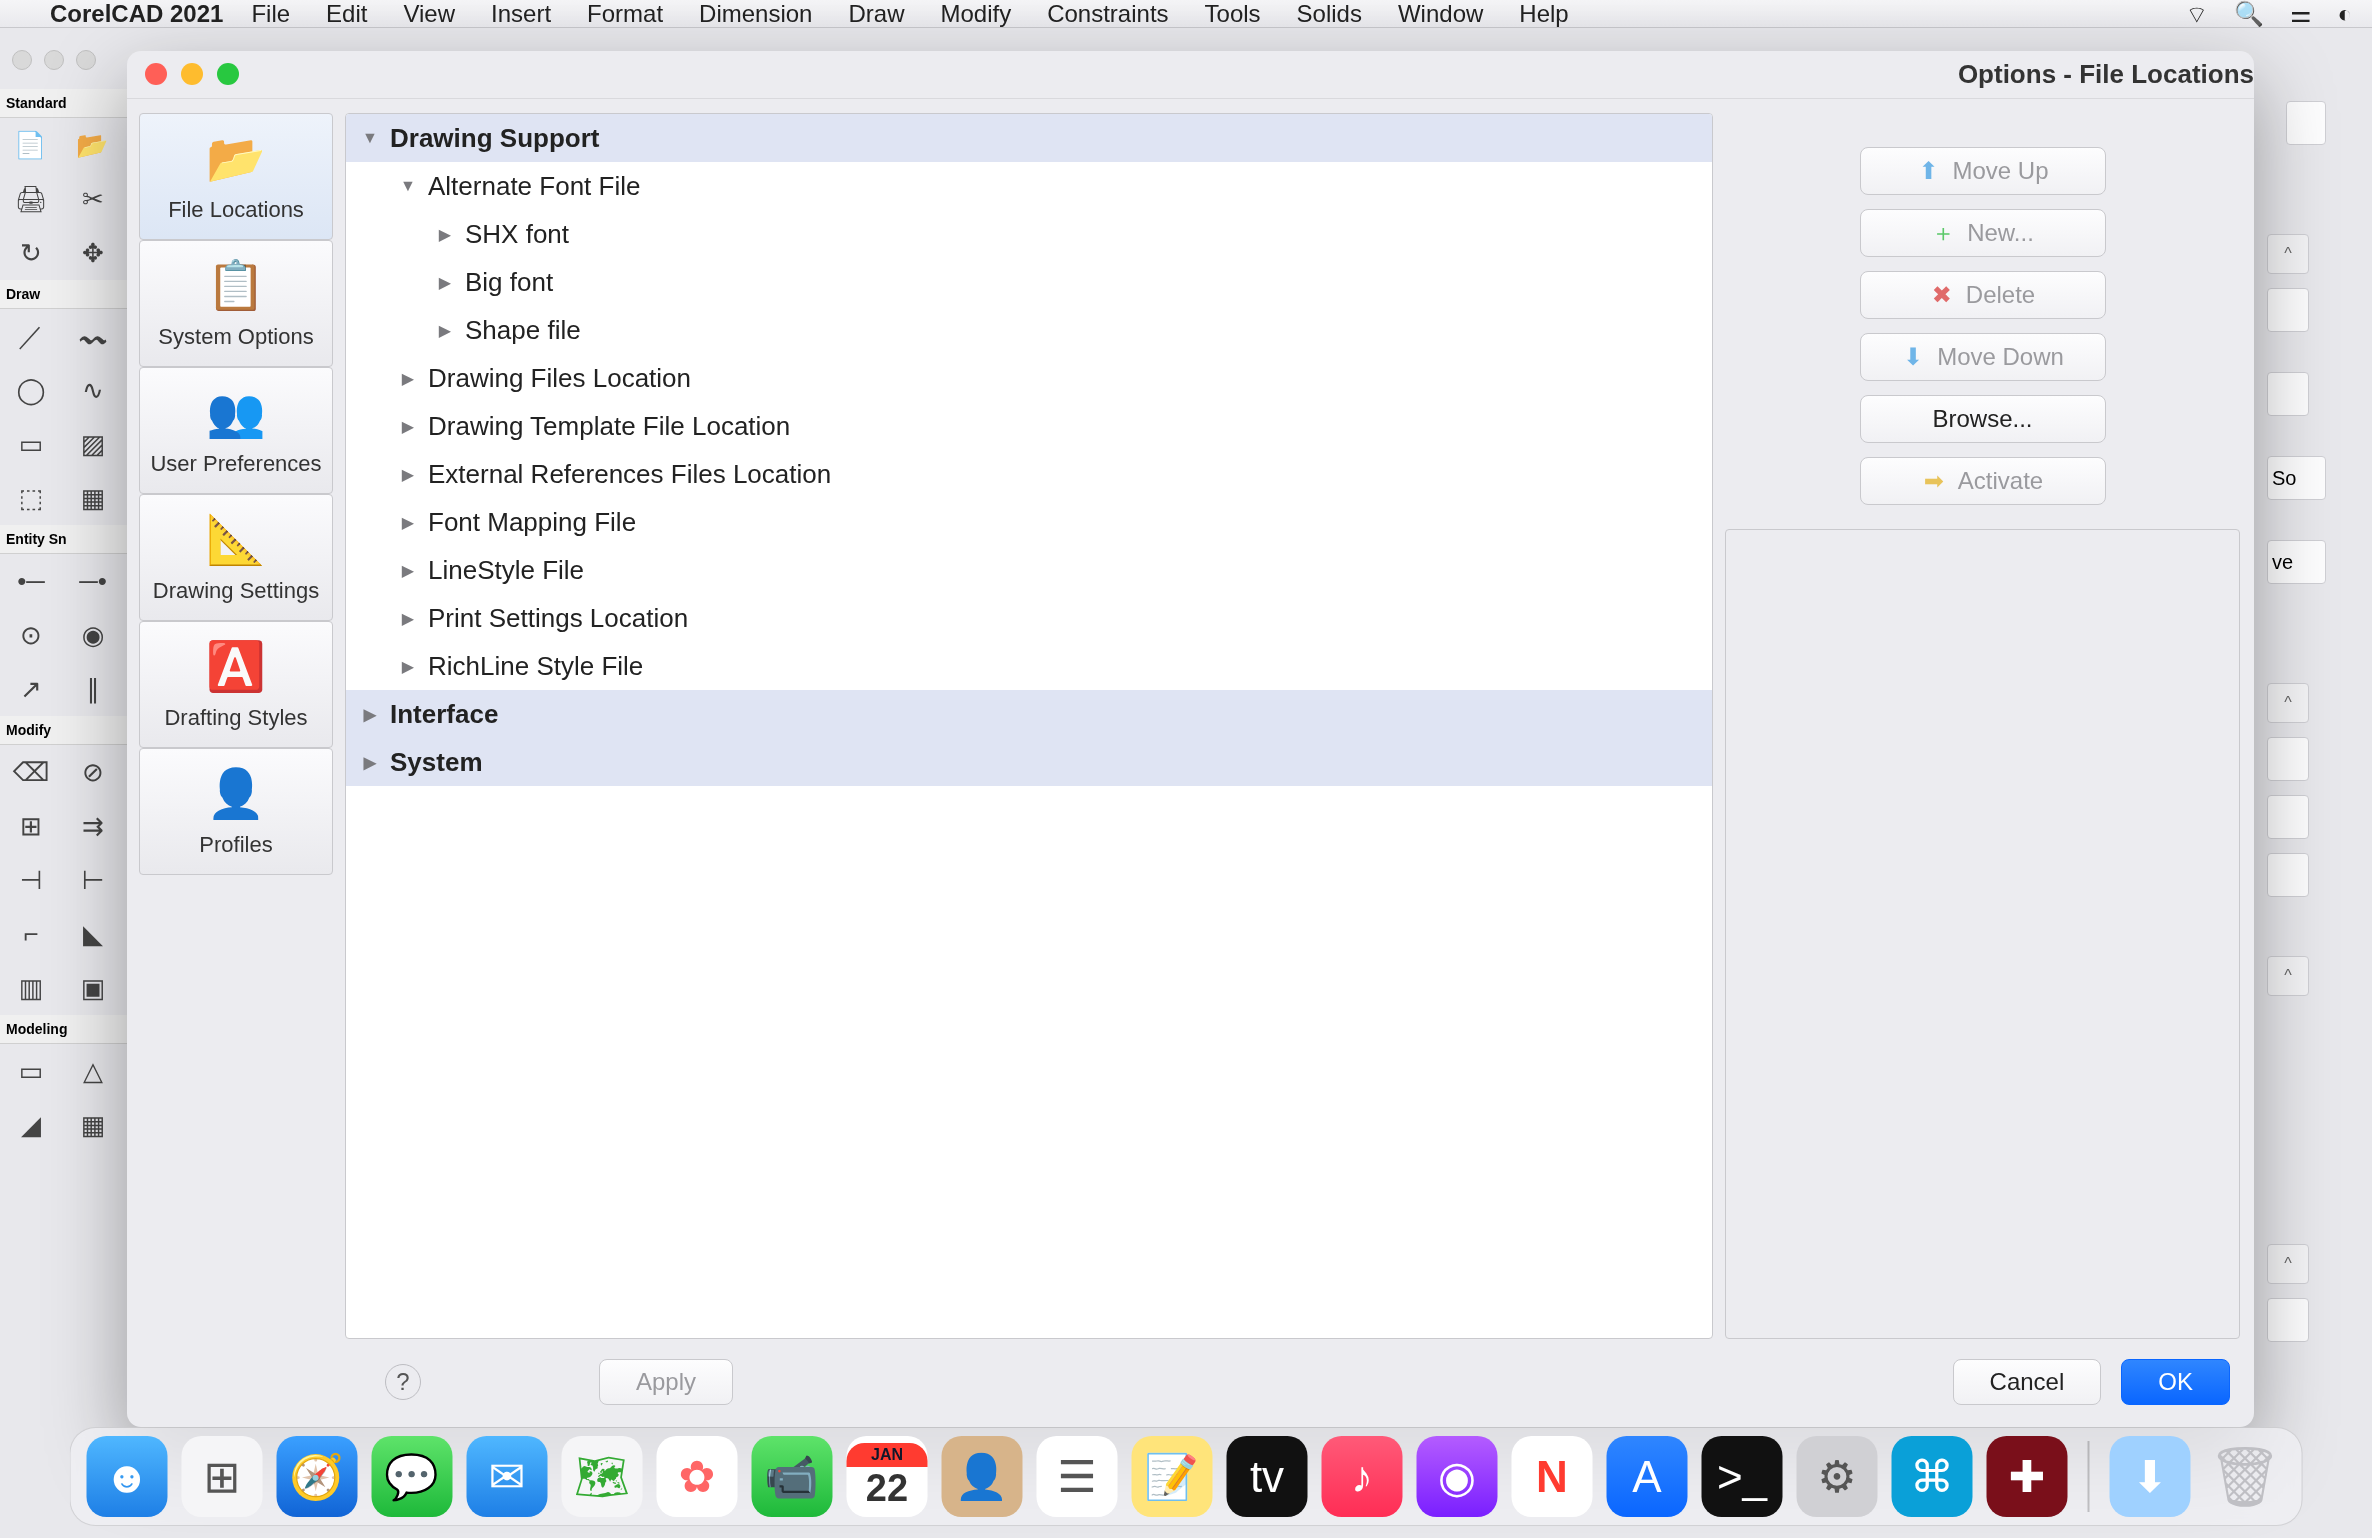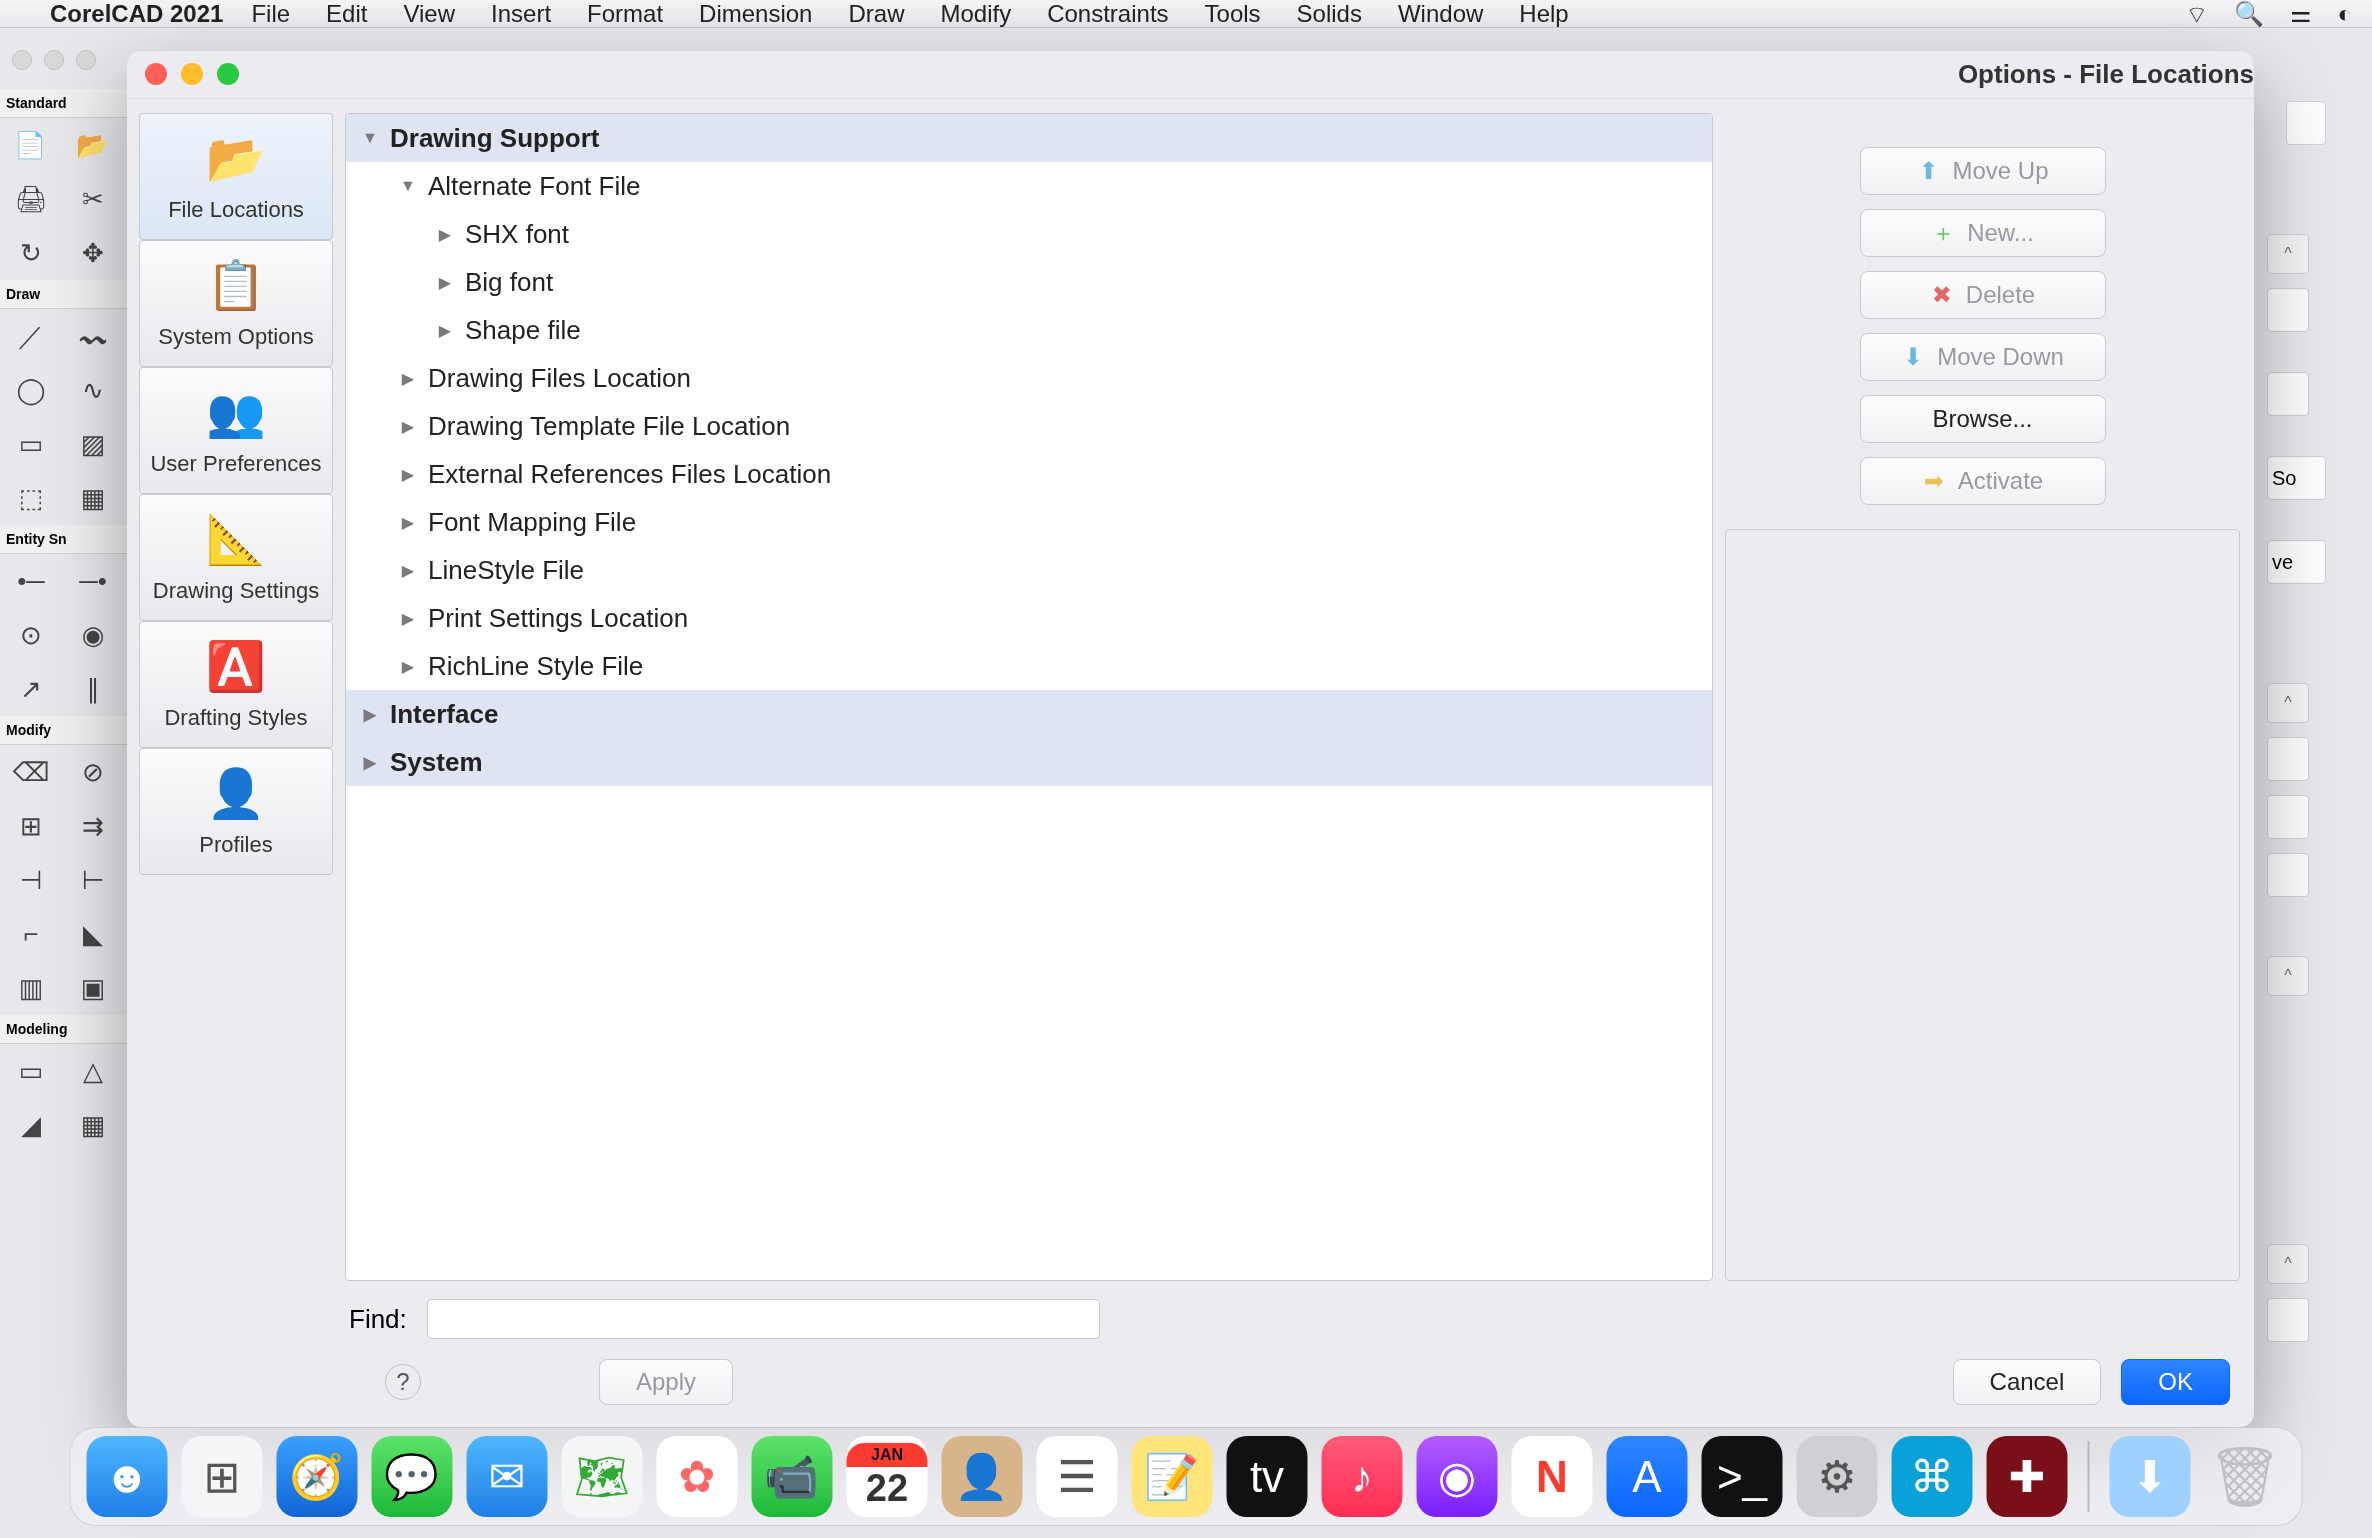--- a/index.html
+++ b/index.html
@@ -370,24 +370,20 @@
         <div class="macbtn">
           <span class="ico" style="color:#e8c35a;">➡</span>
           <span>Activate</span>
         </div>
       </div>
 
       <div class="right-spacer"></div>
     </div>
   </div>
 
-  <div class="find-row">
-    <span>Find:</span>
-    <input type="text" value="" style="">
-  </div>
 
   <div class="dlg-bottom">
     <div class="help">?</div>
     <div class="apply-wrap">
       <div class="pushbtn">
         <span>Apply</span>
       </div>
     </div>
     <div class="spacer"></div>
     <div class="pushbtn enabled">

